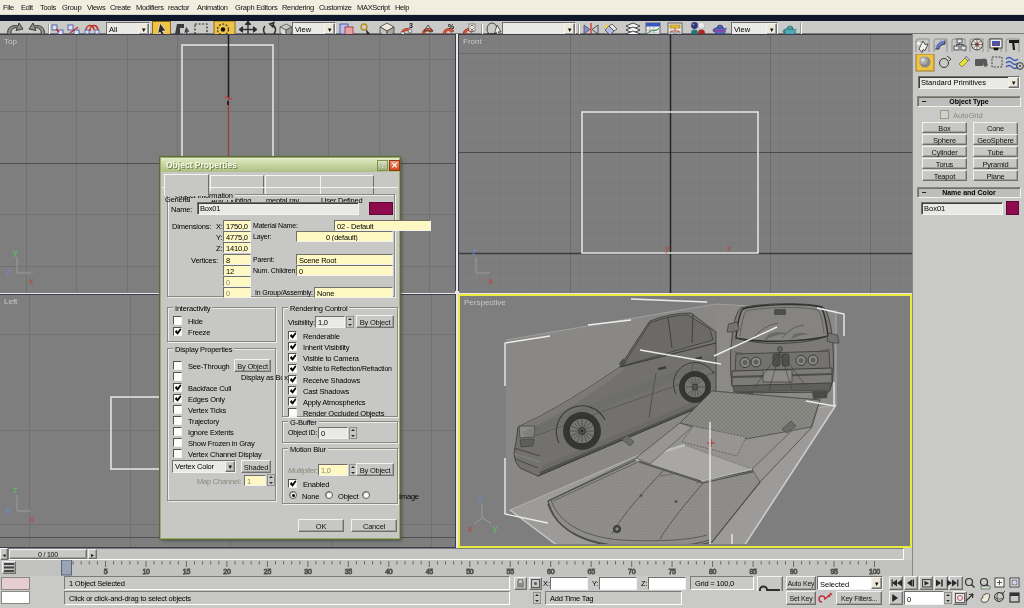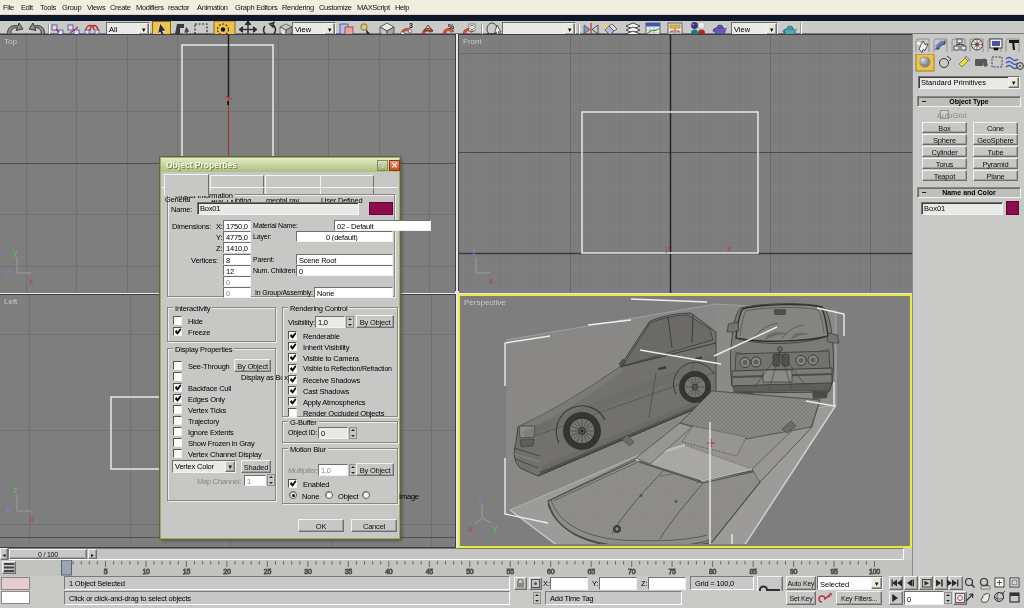--- a/index.html
+++ b/index.html
@@ -32,21 +32,21 @@
 #dlgtitle b{position:absolute;left:5px;top:2px;font-size:8.5px;color:#f8fae8;letter-spacing:0;text-shadow:1px 1px 0 #6d7f46;}
 .tbtn{position:absolute;top:2px;width:11px;height:11px;font-size:8px;text-align:center;line-height:10px;}
 .tab{position:absolute;top:17px;height:12px;background:#c7c7c5;border-top:1px solid #f4f3ee;border-left:1px solid #f4f3ee;border-right:1px solid #6f6e68;text-align:left;font-size:7.5px;padding-top:20px;}
 .grp{position:absolute;border:1px solid #89887e;box-shadow:inset 1px 1px 0 #eeede8, 1px 1px 0 #eeede8;}
 .grp i{position:absolute;top:-4px;left:5px;background:#c7c7c5;font-style:normal;padding:0 2px;white-space:nowrap;}
 .cb{position:absolute;width:9px;height:9px;background:#fdfdfb;border-top:1.2px solid #55544f;border-left:1.2px solid #55544f;border-bottom:1px solid #f2f2f0;border-right:1px solid #f2f2f0;}
 .cb.on::after{content:"";position:absolute;left:0.5px;top:0px;width:7px;height:7px;background:#000;clip-path:polygon(10% 45%,28% 28%,44% 52%,82% 5%,98% 20%,46% 95%,8% 62%);}
 .rad{position:absolute;width:8px;height:8px;border-radius:50%;background:#fbfbf9;border:1px solid #5e5d58;box-shadow:inset 0.5px 0.5px 1px #777;}
 .rad.on::after{content:"";position:absolute;left:2px;top:2px;width:3px;height:3px;border-radius:50%;background:#000;}
 .fld{position:absolute;background:#e9e9e7;border-top:1px solid #716f69;border-left:1px solid #716f69;border-bottom:1px solid #f2f2f0;border-right:1px solid #f2f2f0;font-size:7.5px;padding:1px 0 0 2px;white-space:nowrap;overflow:hidden;}
-.gfld{position:absolute;background:#ffffff;border-top:1px solid #716f69;border-left:1px solid #716f69;border-bottom:1px solid #f2f2f0;border-right:1px solid #f2f2f0;font-size:7.5px;padding:1px 0 8px 2px;white-space:nowrap;overflow:hidden;}
+.gfld{position:absolute;background:#fef9c3;border-top:1px solid #716f69;border-left:1px solid #716f69;border-bottom:1px solid #f2f2f0;border-right:1px solid #f2f2f0;font-size:7.5px;padding:1px 0 8px 2px;white-space:nowrap;overflow:hidden;}
 .spin{position:absolute;width:8px;height:12px;background:#c7c7c5;border:1px solid #908f8b;}
 .spin::before{content:"";position:absolute;left:1px;top:1px;border:2px solid transparent;border-bottom:2.6px solid #2a2a2a;border-top:none;}
 .spin::after{content:"";position:absolute;left:1px;bottom:1px;border:2px solid transparent;border-top:2.6px solid #2a2a2a;border-bottom:none;}
 .gray{color:#8a887e;}
 </style>
 </head>
 <body>
 <div id="menubar" class="abs">
 <span style="left:3px">File</span>
     <span style="left:21px">Edit</span>
@@ -520,21 +520,21 @@
         <circle cx="4" cy="4" r="1" fill="#444"></circle>
         <path d="M4,0.2v1.2M4,6.6v1.2M0.2,4h1.2M6.6,4h1.2M1.3,1.3l0.9,0.9M5.8,5.8l0.9,0.9M6.7,1.3l-0.9,0.9M2.2,5.8l-0.9,0.9" stroke="#444" stroke-width="0.8"></path>
       </g>
 </svg>
 <div class="fld" style="left:5px;top:42px;width:102px;height:13px;box-shadow:inset 1px 1px 0 #403e3a;">Standard Primitives</div>
 <div class="btn" style="left:95px;top:43px;width:11px;height:11px;background:#ece9da;font-size:6px;padding-top:2px;">▼</div>
 
 <div style="position:absolute;left:4px;top:62px;width:104px;height:11px;background:#bebebc;border:1px solid #89887e;border-bottom-color:#f2f1ec;border-right-color:#f2f1ec;box-shadow:inset 1px 1px 0 #6f6e68;font-size:7px;font-weight:bold;text-align:center;padding-top:1px;">Object Type</div>
 <span style="position:absolute;left:9px;top:63px;font-size:8px;font-weight:bold;">−</span>
 <span class="cb" style="left:27px;top:76px;border-color:#9a988e;box-shadow:none;background:#d4d1c8;"></span>
-<span class="t gray" style="position:absolute;left:24px;top:77px;font-size:7.5px;">AutoGrid</span>
+<span class="t gray" style="position:absolute;left:40px;top:77px;font-size:7.5px;">AutoGrid</span>
 <div class="btn" style="left:9px;top:88px;width:45px;height:11px;padding-top:1px;">Box</div>
 <div class="btn" style="left:60px;top:88px;width:45px;height:21px;padding-top:1px;">Cone</div>
 <div class="btn" style="left:9px;top:100px;width:45px;height:11px;padding-top:1px;">Sphere</div>
 <div class="btn" style="left:60px;top:100px;width:45px;height:11px;padding-top:1px;">GeoSphere</div>
 <div class="btn" style="left:9px;top:112px;width:45px;height:11px;padding-top:1px;">Cylinder</div>
 <div class="btn" style="left:60px;top:112px;width:45px;height:11px;padding-top:1px;">Tube</div>
 <div class="btn" style="left:9px;top:124px;width:45px;height:11px;padding-top:1px;">Torus</div>
 <div class="btn" style="left:60px;top:124px;width:45px;height:11px;padding-top:1px;">Pyramid</div>
 <div class="btn" style="left:9px;top:136px;width:45px;height:11px;padding-top:1px;">Teapot</div>
 <div class="btn" style="left:60px;top:136px;width:45px;height:11px;padding-top:1px;">Plane</div>

